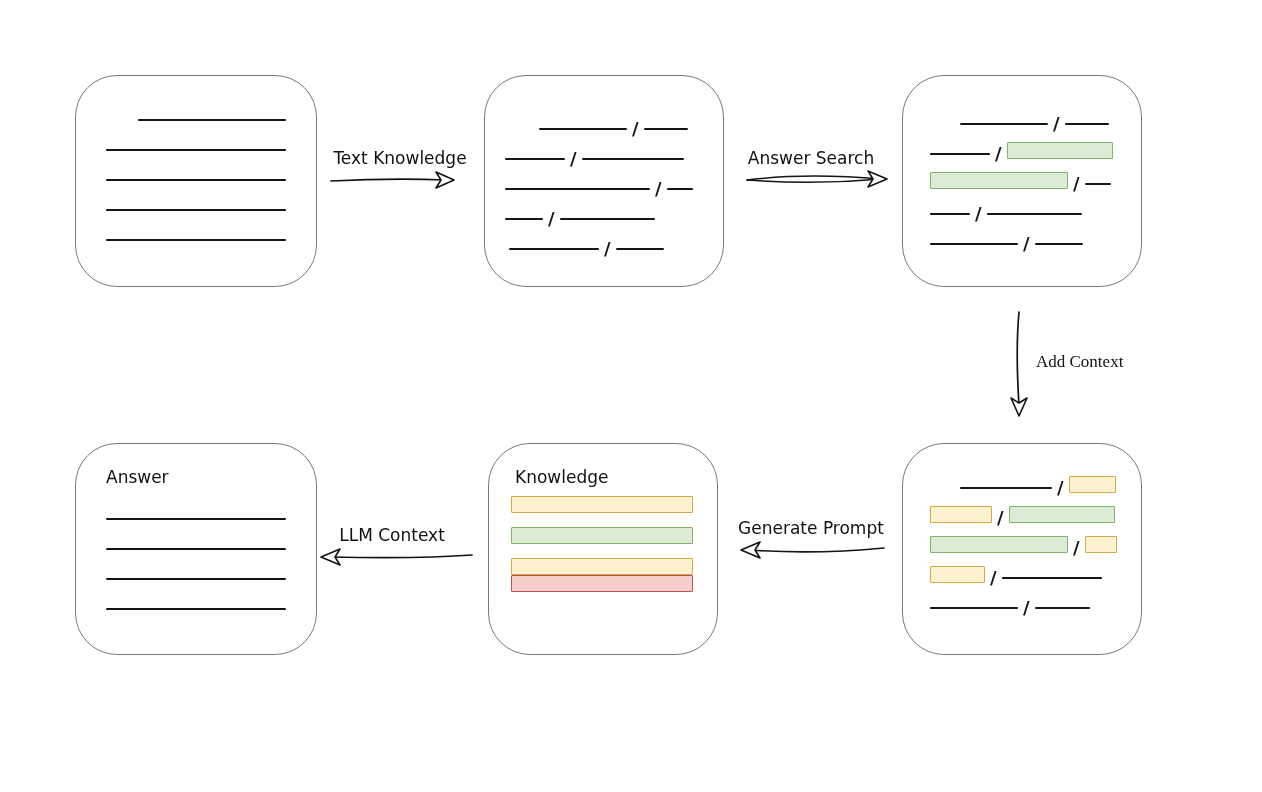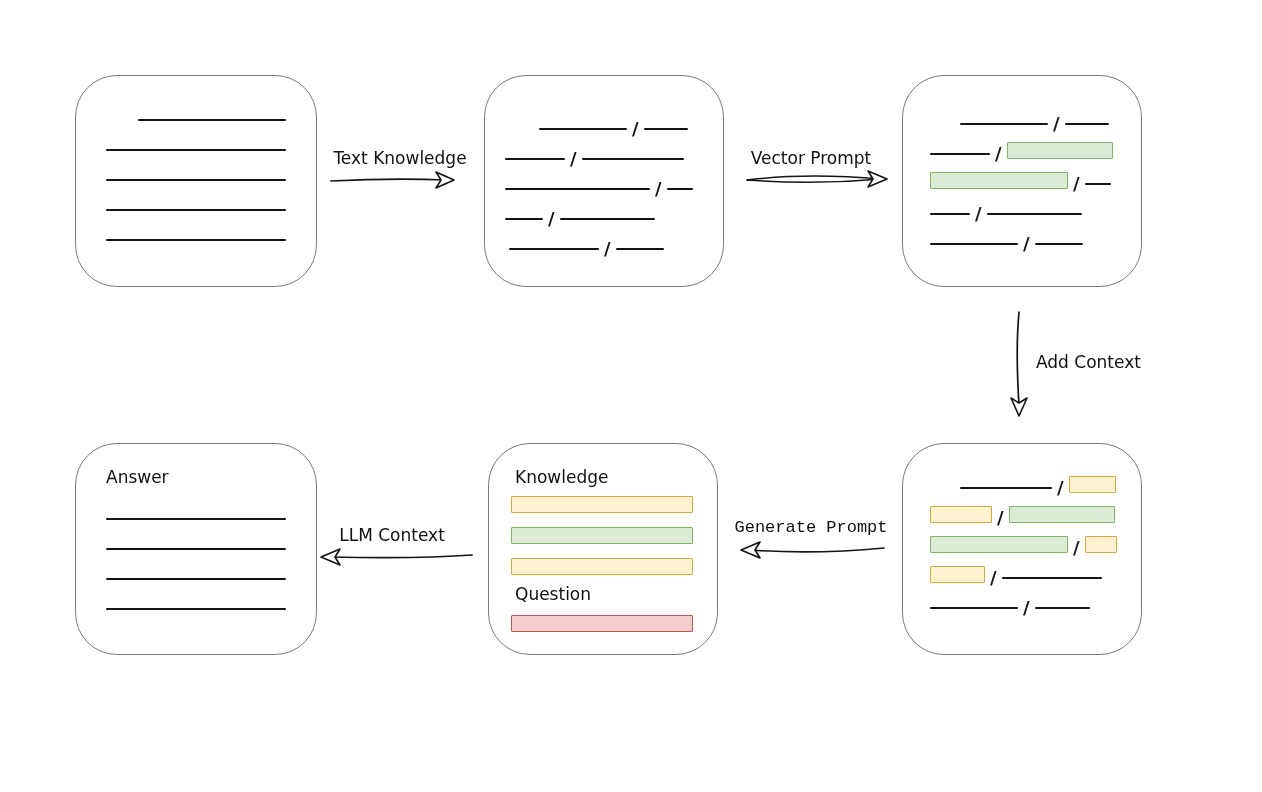--- a/index.html
+++ b/index.html
@@ -46,22 +46,22 @@
   #box-prompt{padding:22px 0 0 22px;}
   #box-prompt .box-label.knowledge{margin:0 16px 8px 4px;}
   #box-prompt .box-label.question{margin:8px 0 10px 4px;}
   #box-prompt .rows{gap:14px;}
 
   .arrow-label{
     position:absolute;font-size:17px;line-height:22px;font-weight:500;color:#111;white-space:nowrap;
   }
   #lbl-text-splitter{left:400px;top:147px;transform:translateX(-50%);}
   #lbl-vector-search{left:811px;top:147px;transform:translateX(-50%);}
-  #lbl-add-context{left:1036px;top:351px;}
-  #lbl-generate-prompt{left:811px;top:517px;transform:translateX(-50%);font-family:Liberation Mono, monospace;}
+  #lbl-add-context{left:1036px;top:351px;font-family:Liberation Serif, serif;}
+  #lbl-generate-prompt{left:811px;top:517px;transform:translateX(-50%);}
   #lbl-llm-response{left:392px;top:524px;transform:translateX(-50%);}
 
   .caption{
     position:absolute;left:977px;top:686px;transform:translateX(-50%);
     font-size:18px;font-weight:500;color:#111;white-space:nowrap;
   }
 </style>
 </head>
 <body>
 
@@ -204,21 +204,20 @@
         <div class="row">
           <span class="chunk chunk-yellow" style="width: 182px;"></span>
         </div>
         <div class="row">
           <span class="chunk chunk-green" style="width: 182px;"></span>
         </div>
         <div class="row">
           <span class="chunk chunk-yellow" style="width: 182px;"></span>
         </div>
       </div>
-    <div class="box-label question">Question</div>
     <div class="rows">
         <div class="row">
           <span class="chunk chunk-red" style="width: 182px;"></span>
         </div>
       </div>
   </div>
 
   <div class="box" id="box-context">
     <div class="rows">
         <div class="row">
@@ -244,19 +243,19 @@
         </div>
         <div class="row">
           <span class="hline" style="width: 88px;"></span>
           <span class="slash">/</span>
           <span class="hline" style="width: 55px;"></span>
         </div>
       </div>
   </div>
 
   <div class="arrow-label" id="lbl-text-splitter">Text Knowledge</div>
-  <div class="arrow-label" id="lbl-vector-search">Vector Prompt</div>
+  <div class="arrow-label" id="lbl-vector-search">Answer Search</div>
   <div class="arrow-label" id="lbl-add-context">Add Context</div>
   <div class="arrow-label" id="lbl-generate-prompt">Generate Prompt</div>
   <div class="arrow-label" id="lbl-llm-response">LLM Context</div>
 
 
 </div>
 
 </body></html>

